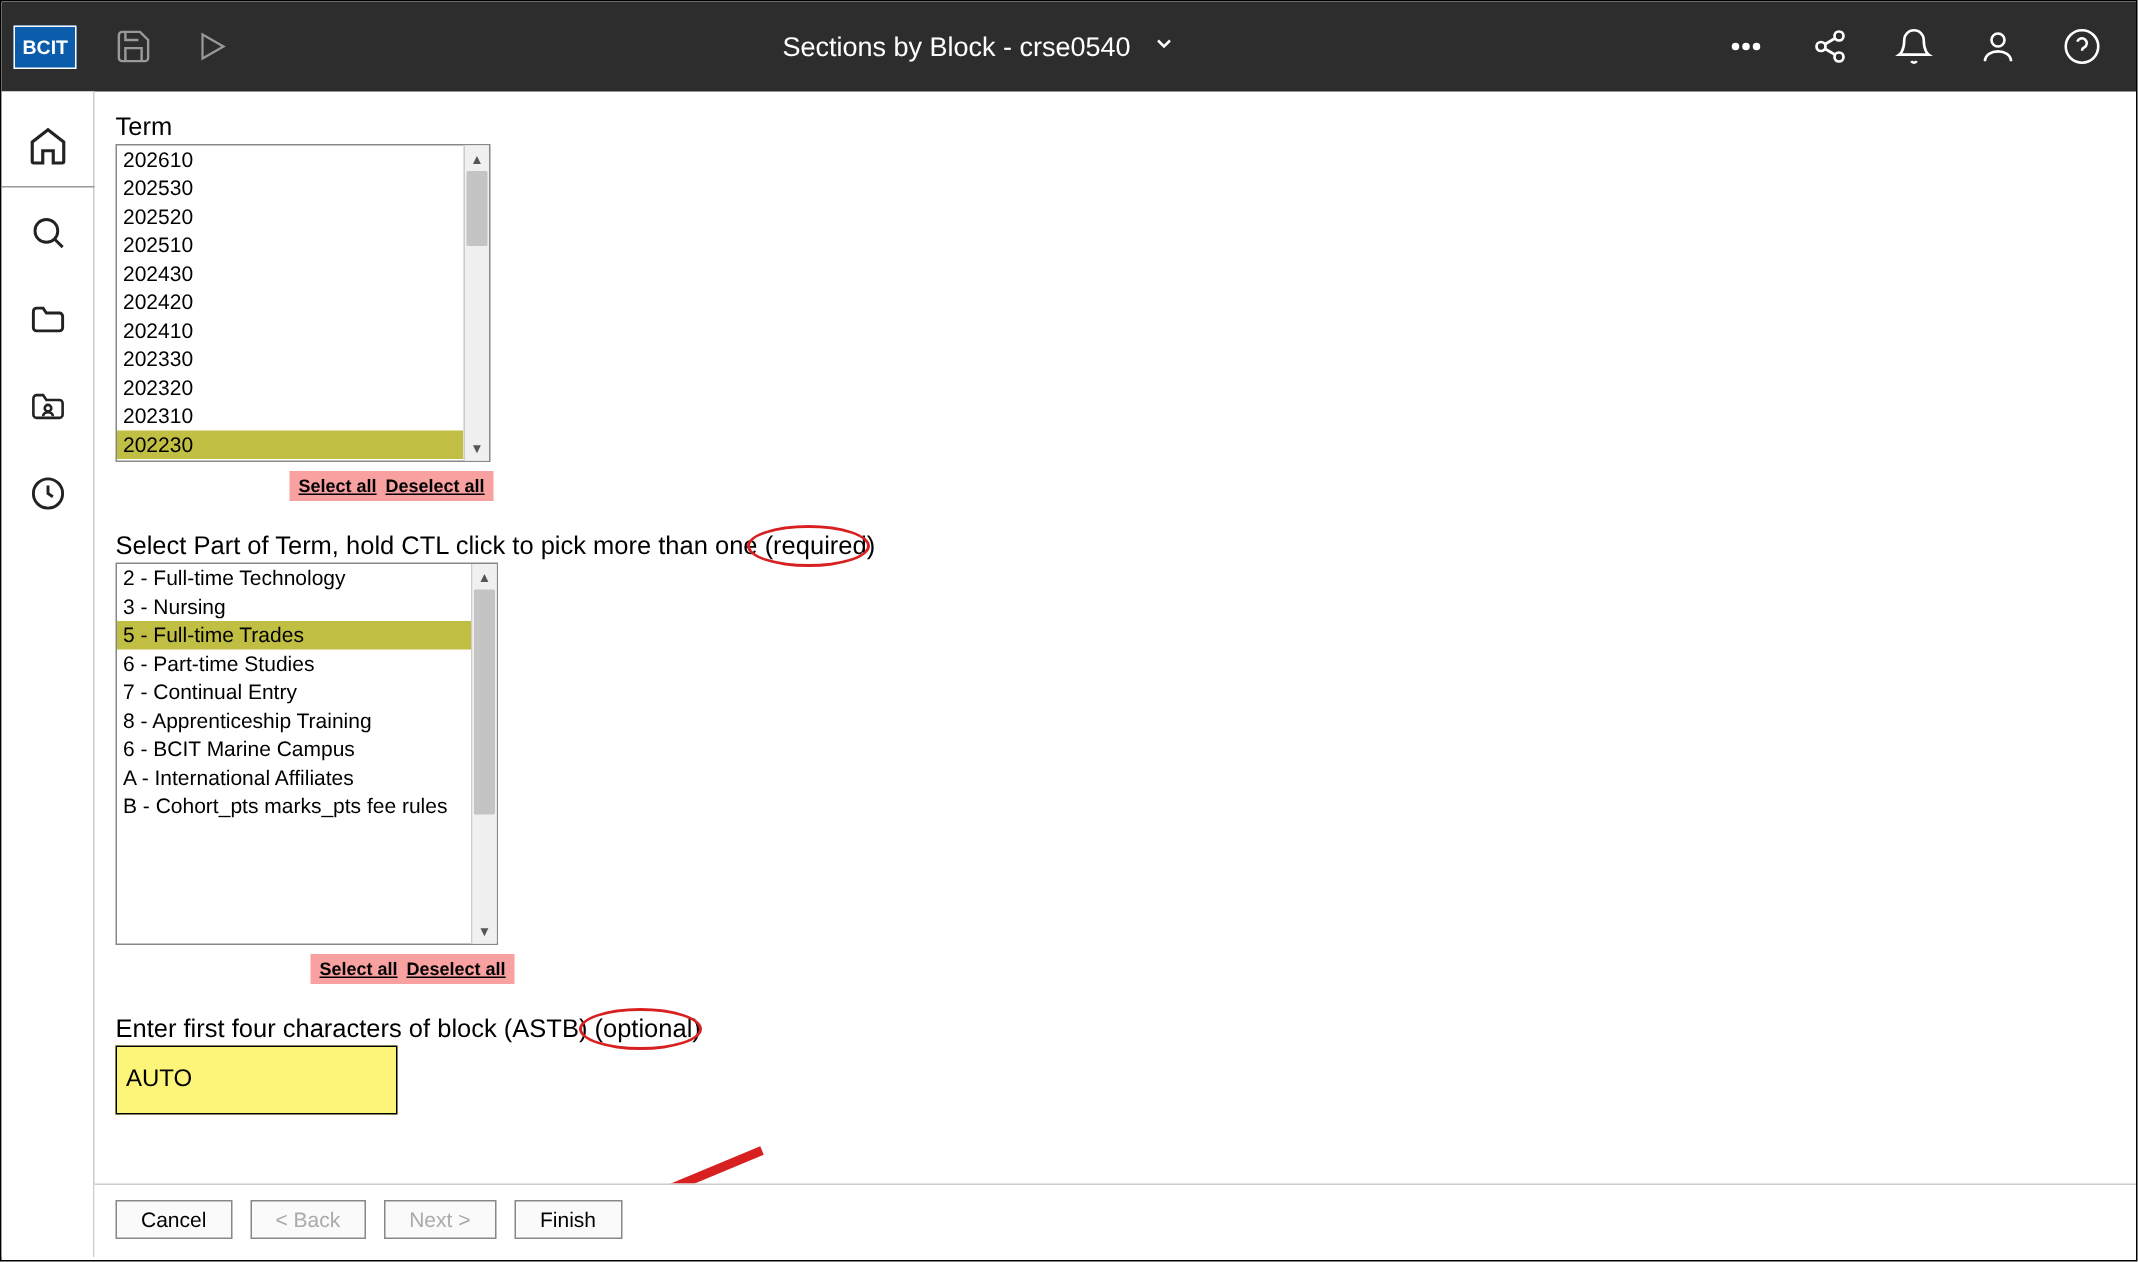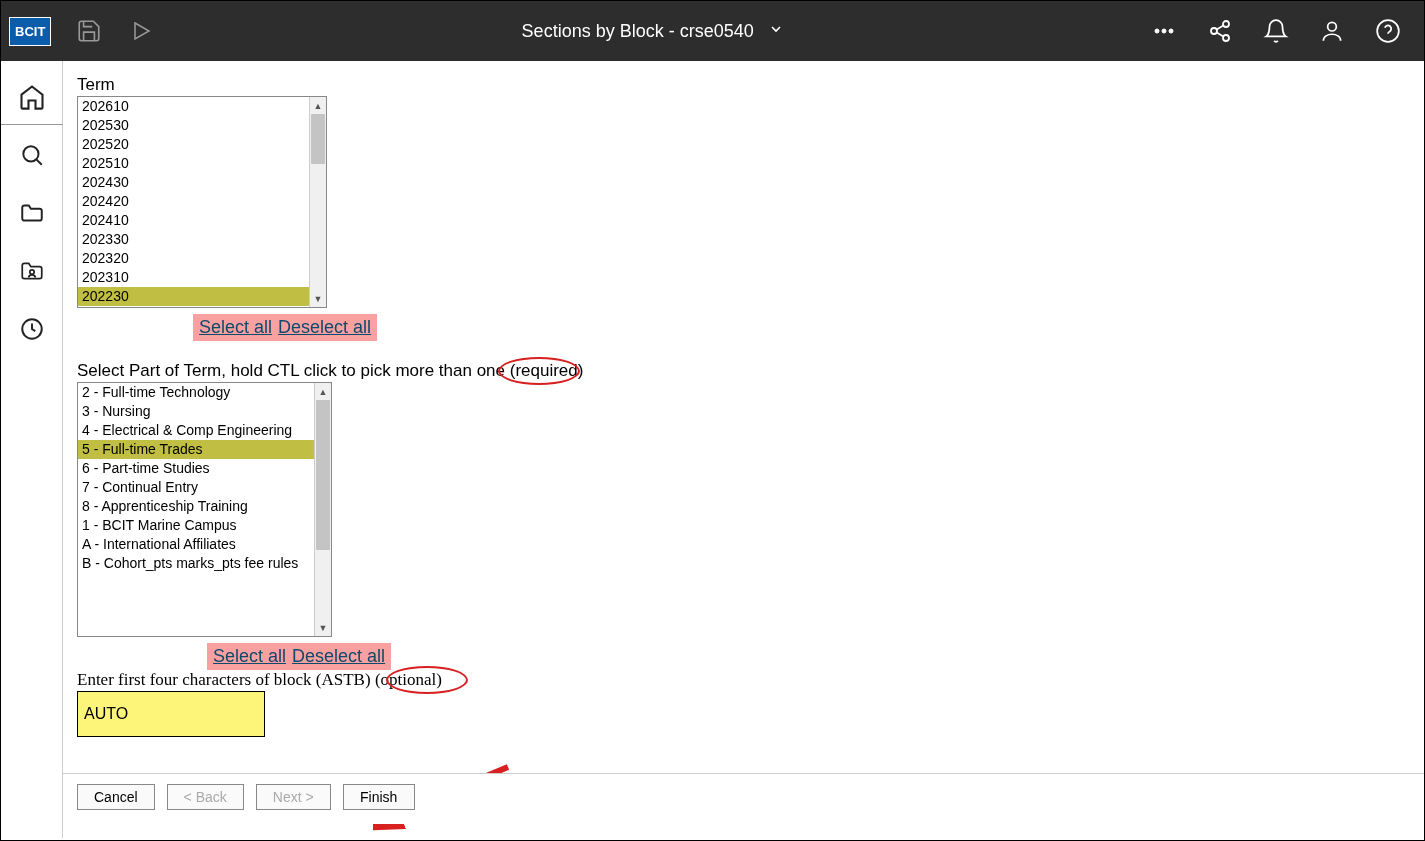--- a/index.html
+++ b/index.html
@@ -28,28 +28,28 @@
 .listbox-wrap { display: flex; border: 1px solid #888; width: 250px; background: #fff; }
 .listbox { flex: 1; overflow: hidden; }
 .listbox-item { padding: 0 4px; font-size: 14px; color: #000; line-height: 19px; cursor: pointer; }
 .listbox-item.selected { background: #c0be43; }
 .scrollbar { width: 17px; background: #f0f0f0; display: flex; flex-direction: column; border-left: 1px solid #ccc; }
 .scroll-btn { height: 17px; background: #f0f0f0; display: flex; align-items: center; justify-content: center; font-size: 9px; color: #555; cursor: pointer; }
 .scroll-track { flex: 1; background: #f0f0f0; position: relative; }
 .scroll-thumb { position: absolute; left: 1px; right: 1px; background: #c4c4c4; border-radius: 1px; }
 
 .select-links { background: #f9a0a0; display: inline-flex; gap: 6px; padding: 3px 6px; margin-top: 6px; margin-left: 116px; }
-.select-links a { color: #0c4a6e; text-decoration: underline; font-size: 18px; cursor: pointer; }
+.select-links a { color: #000000; text-decoration: underline; font-size: 12px; cursor: pointer; font-weight: bold; }
 
 .annotation-ellipse { position: absolute; border: 2.5px solid #d82020; border-radius: 50%; pointer-events: none; }
 
 .text-input { border: 1.5px solid #000; font-size: 16px; padding: 13px 6px; width: 188px; background: #fcf57a; }
 
 
-.footer { position: absolute; left: 62px; right: 0; bottom: 16px; border-top: 1px solid #ccc; padding: 10px 14px 14px 14px; display: flex; gap: 12px; align-items: center; background: #fff; }
+.footer { position: absolute; left: 62px; right: 0; bottom: 0; border-top: 1px solid #ccc; padding: 10px 14px 14px 14px; display: flex; gap: 12px; align-items: center; background: #fff; }
 .btn { border: 1px solid #888; background: #fafafa; padding: 4px 16px; font-size: 14px; cursor: pointer; min-width: 72px; }
 .btn.disabled { color: #aaa; cursor: default; }
 
 .arrow-svg { position: absolute; pointer-events: none; }
 </style>
 </head>
 <body>
 
 <div class="topbar">
   <div class="topbar-left">
@@ -177,44 +177,43 @@
 
   
   <div class="field-label" style="margin-top:20px; position: relative;">
     <span>Select Part of Term, hold CTL click to pick more than one </span><span>(required)</span>
     <span class="annotation-ellipse" style="width:82px; height:28px; left:421px; top:-4px;"></span>
   </div>
   <div class="listbox-wrap" style="height:255px; width:255px;">
     <div class="listbox" id="pot-list">
         <div class="listbox-item">2 - Full-time Technology</div>
         <div class="listbox-item">3 - Nursing</div>
-        <div class="listbox-item">4 - Electrical &amp; Comp Engineering</div>
         <div class="listbox-item selected">5 - Full-time Trades</div>
         <div class="listbox-item">6 - Part-time Studies</div>
         <div class="listbox-item">7 - Continual Entry</div>
         <div class="listbox-item">8 - Apprenticeship Training</div>
-        <div class="listbox-item">1 - BCIT Marine Campus</div>
+        <div class="listbox-item">6 - BCIT Marine Campus</div>
         <div class="listbox-item">A - International Affiliates</div>
         <div class="listbox-item">B - Cohort_pts marks_pts fee rules</div>
       </div>
     <div class="scrollbar">
       <div class="scroll-btn">▲</div>
       <div class="scroll-track">
           <div class="scroll-thumb" style="top:0; height:150px;"></div>
         </div>
       <div class="scroll-btn">▼</div>
     </div>
   </div>
   <div class="select-links" style="margin-left:130px;">
     <a>Select all</a>
     <a>Deselect all</a>
   </div>
 
   
-  <div class="field-label" style="position: relative; font-family: Liberation Serif, serif;">
+  <div class="field-label" style="margin-top:20px; position: relative;">
     <span>Enter first four characters of block (ASTB) </span><span>(optional)</span>
     <span class="annotation-ellipse" style="width:82px; height:28px; left:309px; top:-4px;"></span>
   </div>
   <input class="text-input" value="AUTO" style="">
 
   
   <svg class="arrow-svg" style="left:310px; bottom:8px;" width="150" height="70" viewBox="0 0 150 70">
     <defs>
         <marker id="ah" markerWidth="10" markerHeight="10" refX="2" refY="3" orient="auto">
           <path d="M0,0 L0,6 L8,3 z" fill="#d82020"></path>

